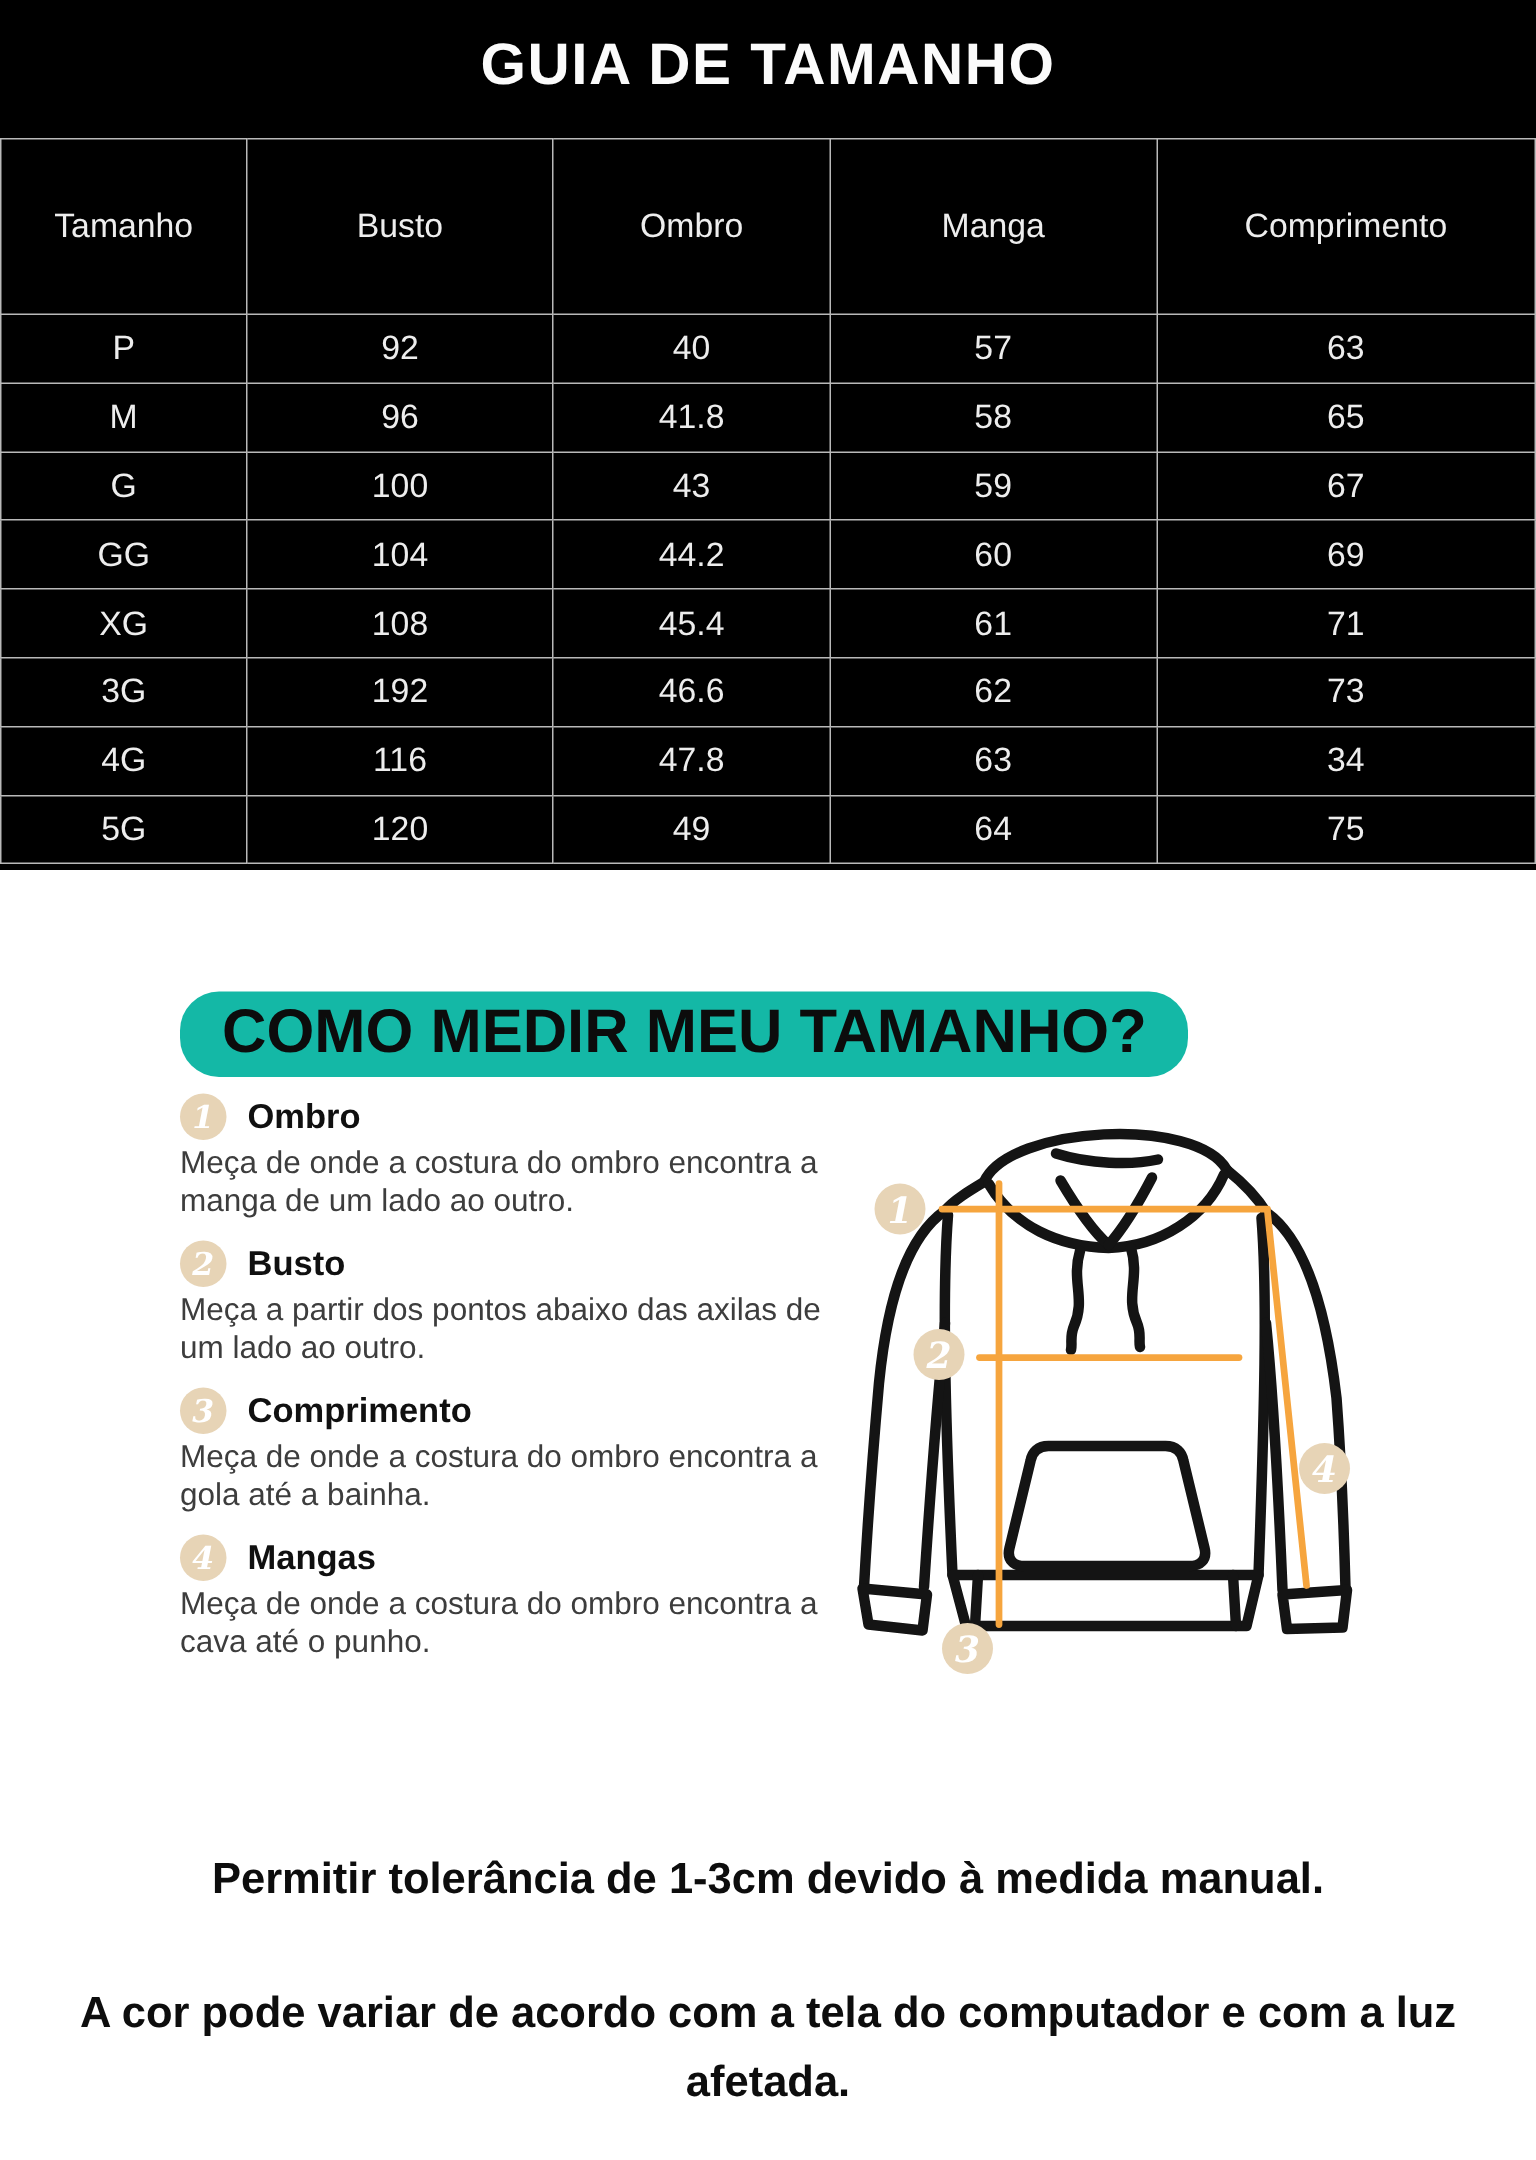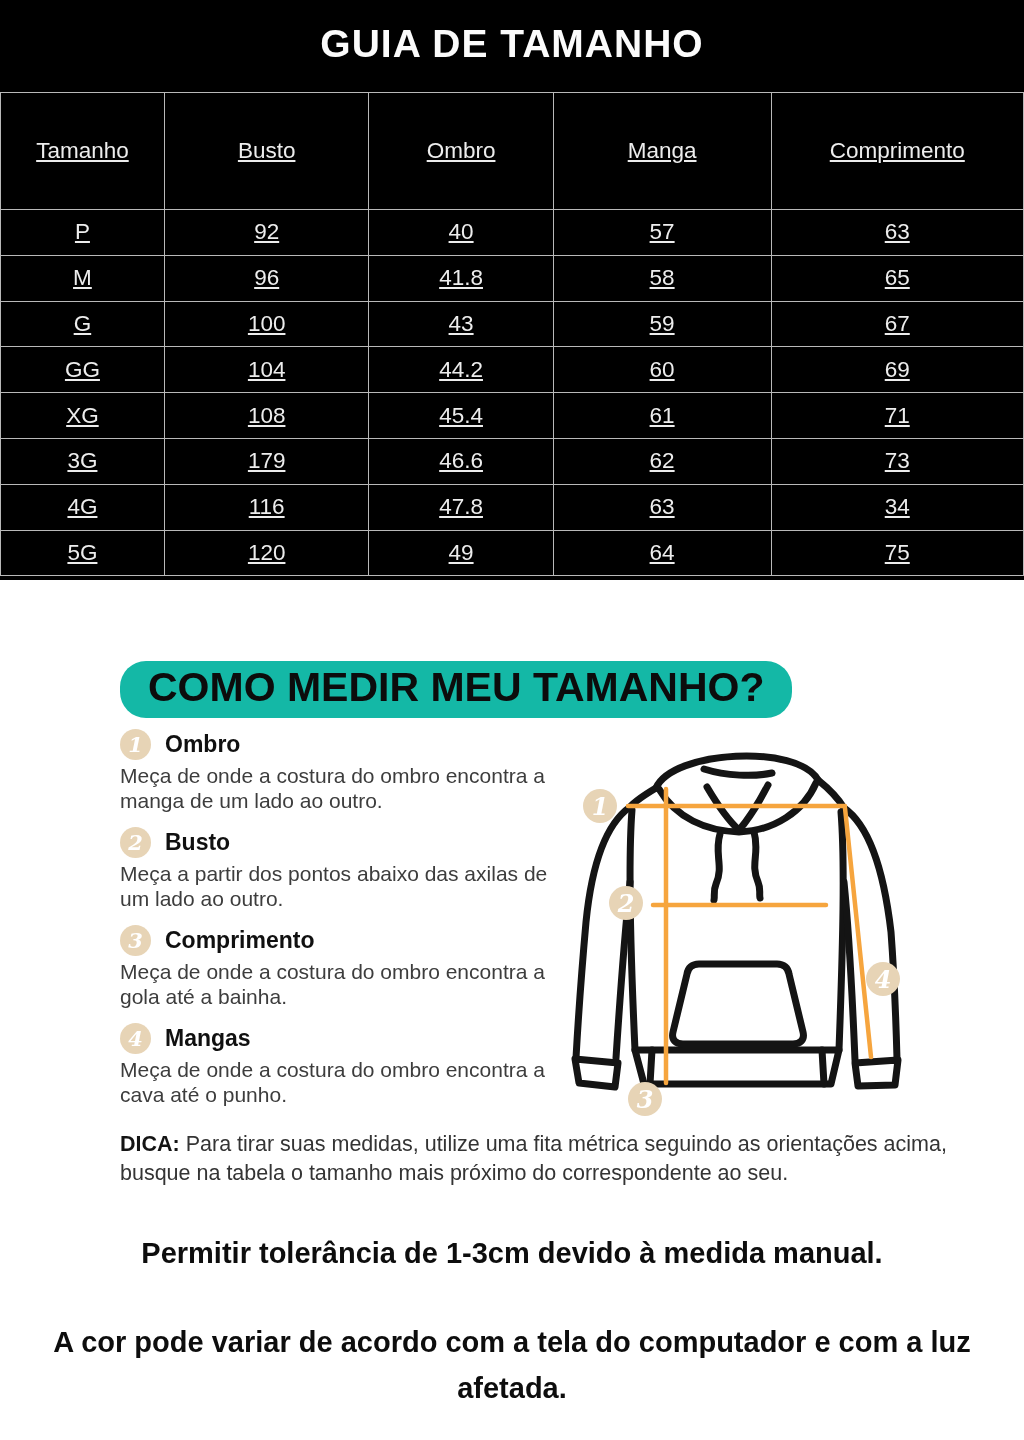--- a/index.html
+++ b/index.html
@@ -6,21 +6,21 @@
   .page{position:relative;width:1024px;height:1440px;background:#ffffff;overflow:hidden;
         font-family:"Liberation Sans",sans-serif;}
 
   
   .black-panel{position:absolute;top:0;left:0;width:1024px;height:580px;background:#000000;}
   .table-title{position:absolute;top:22px;left:0;width:100%;margin:0;text-align:center;
                font-size:39px;font-weight:bold;letter-spacing:1px;color:#fbfbfb;}
   table.size-table{position:absolute;top:92px;left:0;width:1024px;border-collapse:collapse;
                    table-layout:fixed;color:#ededed;}
   .size-table th,.size-table td{border:1px solid #b9b9b9;text-align:center;vertical-align:middle;
-                   font-weight:normal;font-size:22.5px;padding:0;text-decoration:underline;}
+                   font-weight:normal;font-size:22.5px;padding:0;}
   .size-table thead th{height:116px;}
   .size-table tbody td{height:44.8px;}
   .col-0{width:16%;} .col-1{width:20%;} .col-2{width:18%;} .col-3{width:21.3%;} .col-4{width:24.7%;}
 
   
   .pill{position:absolute;left:120px;top:661px;background:#14b8a6;border-radius:26px;
         padding:3px 28px 7px 28px;font-size:41px;font-weight:bold;color:#0c0c0c;white-space:nowrap;}
   .steps{position:absolute;left:120px;top:729px;width:458px;}
   .step{margin-bottom:14px;}
   .step-head{display:flex;align-items:center;gap:14px;margin-bottom:4px;}
@@ -89,21 +89,21 @@
         </tr>
         <tr>
           <td>XG</td>
           <td>108</td>
           <td>45.4</td>
           <td>61</td>
           <td>71</td>
         </tr>
         <tr>
           <td>3G</td>
-          <td>179</td>
+          <td>192</td>
           <td>46.6</td>
           <td>62</td>
           <td>73</td>
         </tr>
         <tr>
           <td>4G</td>
           <td>116</td>
           <td>47.8</td>
           <td>63</td>
           <td>34</td>
@@ -199,18 +199,17 @@
         <circle cx="68" cy="161" r="17" fill="#e7d4b6"></circle>
         <text x="68" y="170">2</text>
         <circle cx="87" cy="357" r="17" fill="#e7d4b6"></circle>
         <text x="87" y="366">3</text>
         <circle cx="325" cy="237" r="17" fill="#e7d4b6"></circle>
         <text x="325" y="246">4</text>
       </g>
     </svg>
   </div>
 
-  <p class="tip"><b>DICA:</b> <span>Para tirar suas medidas, utilize uma fita métrica seguindo as orientações acima, busque na tabela o tamanho mais próximo do correspondente ao seu.</span></p>
 
   <p class="note note1">Permitir tolerância de 1-3cm devido à medida manual.</p>
   <p class="note note2">A cor pode variar de acordo com a tela do computador e com a luz afetada.</p>
 
 </div>
 
 </body></html>

